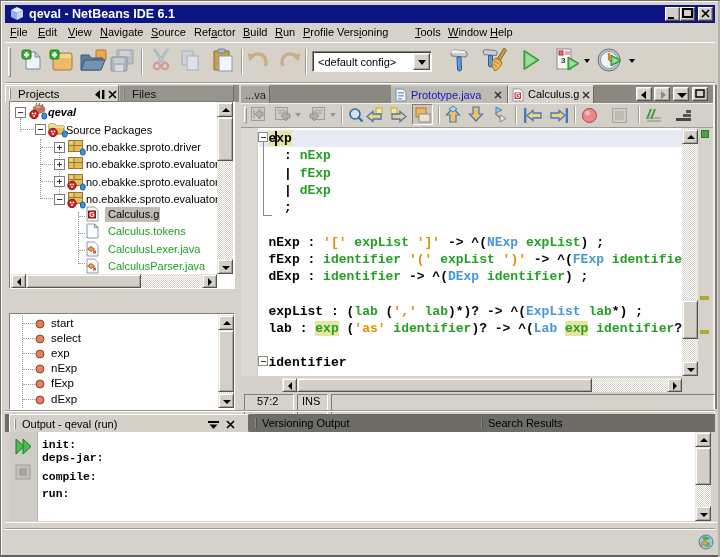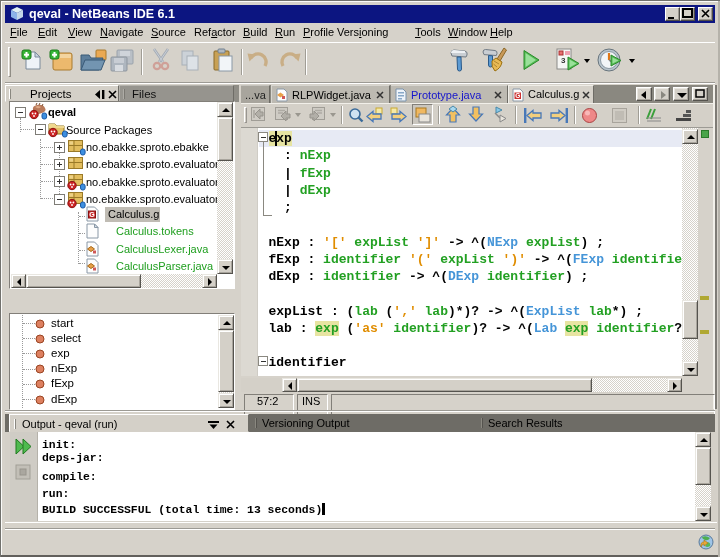--- a/index.html
+++ b/index.html
@@ -23,21 +23,21 @@
 
 #lp-tabs{position:absolute;left:4px;top:84px;width:234px;height:17px;background:#8f8d86;}
 #nav-title{position:absolute;left:4px;top:292px;width:234px;height:20px;background:#d9d6cf;border:1px solid #989690;}
 .panelbox{position:absolute;background:#fff;border:1px solid;border-color:#827f79 #fff #fff #827f79;}
 
 .sbtn{position:absolute;background:#d4d0c8;border:1px solid;border-color:#e9e7e1 #55534e #55534e #e9e7e1;box-shadow:inset 1px 1px 0 #fff,inset -1px -1px 0 #a8a49c;}
 .thumb{position:absolute;background:#d4d0c8;border:1px solid;border-color:#e9e7e1 #55534e #55534e #e9e7e1;box-shadow:inset 1px 1px 0 #fff,inset -1px -1px 0 #a8a49c;}
 .arr{position:absolute;width:0;height:0;}
 
 .trow{position:absolute;font-size:11px;white-space:pre;}
-.green{color:#1e9e1e;margin-left:8px;}
+.green{color:#1e9e1e;}
 .tbox{position:absolute;width:11px;height:11px;background:#fff;border:1px solid #7e7c76;}
 .tbox i{position:absolute;left:2px;top:4px;width:5px;height:1px;background:#333;}
 .tbox.plus u{position:absolute;left:4px;top:2px;width:1px;height:5px;background:#333;}
 
 #etabs{position:absolute;left:240px;top:84px;right:4px;height:18px;background:#8a8880;}
 .etab{position:absolute;top:84px;height:18px;font-size:11.5px;}
 #etoolbar{position:absolute;left:240px;top:102px;right:4px;height:25px;background:#d4d0c8;border-top:1px solid #f1efe9;border-bottom:1px solid #9c9a94;}
 #ecode{position:absolute;left:240px;top:127px;width:457px;height:248px;background:#fff;overflow:hidden;}
 #gutter{position:absolute;left:0;top:0;width:17px;height:100%;background:#dcd9d2;border-right:1px solid #cfccc5;}
 .cl{position:absolute;left:0;width:100%;height:17px;font-family:"Liberation Mono",monospace;font-size:13px;font-weight:bold;line-height:17px;white-space:pre;color:#000;}
@@ -151,20 +151,26 @@
   <path d="M18 16 A8 8 0 1 0 4 8" fill="none" stroke="#c9ae86" stroke-width="3.4"></path>
   <polygon points="0.5,3.5 9,4.5 2.5,11.5" fill="#c9ae86"></polygon>
 </svg>
 
 <svg class="abs" style="left:277px;top:49px" width="23" height="22" viewBox="0 0 23 22">
   <path d="M5 16 A8 8 0 1 1 19 8" fill="none" stroke="#c9ae86" stroke-width="3.4"></path>
   <polygon points="22.5,3.5 14,4.5 20.5,11.5" fill="#c9ae86"></polygon>
 </svg>
 <div class="tsep" style="left:304px"></div>
 
+<div class="abs" style="left:311px;top:50px;width:120px;height:21px;background:#fff;border:1px solid;border-color:#827f79 #fff #fff #827f79;box-shadow:inset 1px 1px 0 #403e3a;">
+  <span style="position:absolute;left:5px;top:4px;font-size:11px;">&lt;default config&gt;</span>
+  <div class="abs btn" style="right:1px;top:1px;width:17px;height:17px;">
+    <div class="arr" style="left:4px;top:6px;border-left:4px solid transparent;border-right:4px solid transparent;border-top:5px solid #000;"></div>
+  </div>
+</div>
 
 <svg class="abs" style="left:448px;top:46px" width="23" height="26" viewBox="0 0 23 26">
   <path d="M2 6 Q2 3 5 3 L16 4 Q19 5 18 8 L17 10 L3 9 Z" fill="#c9ced3" stroke="#707a84"></path>
   <path d="M2 6 Q2 3 5 3 L16 4 L16 6 Z" fill="#eef1f4"></path>
   <path d="M8 10 L12 10 L12.5 22 Q12.5 24 10.5 24 Q8.5 24 8.5 22 Z" fill="#5d9bd3" stroke="#2a5a8a"></path>
 </svg>
 
 <svg class="abs" style="left:481px;top:45px" width="28" height="28" viewBox="0 0 28 28">
   <path d="M1 6 Q1 3.5 3.5 3.5 L13 4.5 Q15.5 5 15 7.5 L14.3 9.5 L2 8.6 Z" fill="#c9ced3" stroke="#707a84"></path>
   <path d="M6.5 9.5 L10.5 9.8 L10.5 19 Q10.5 21 8.5 21 Q6.5 21 6.5 19 Z" fill="#5d9bd3" stroke="#2a5a8a"></path>
@@ -196,21 +202,21 @@
   <polygon points="14,8 24,13.5 14,19" fill="#53bb53" stroke="#2a8a2a"></polygon>
   <polygon points="15.5,10.5 21.5,13.5 15.5,16.5" fill="#9ae09a"></polygon>
 </svg>
 <div class="arr" style="left:628px;top:58px;border-left:3.5px solid transparent;border-right:3.5px solid transparent;border-top:4px solid #000;"></div>
 
 <div class="abs" style="left:4px;top:81px;right:4px;height:2px;border-top:1px solid #9c9a94;border-bottom:1px solid #fff;"></div>
 
 <div id="lp-tabs"></div>
 <div class="abs" style="left:4px;top:84px;width:114px;height:17px;background:#d4d0c8;border:1px solid;border-color:#fff #6e6c66 transparent #fff;">
   <div class="abs" style="left:3px;top:3px;width:2px;height:10px;border-left:1px solid #fff;border-right:1px solid #8a8880;"></div>
-  <span style="position:absolute;left:24px;top:2px;font-size:11.5px;">Projects</span>
+  <span style="position:absolute;left:12px;top:2px;font-size:11.5px;">Projects</span>
   <svg class="abs" style="left:89px;top:4px" width="12" height="9">
         <polygon points="5,0 0,4.5 5,9" fill="#000"></polygon>
         <rect x="7" y="0" width="2.4" height="9" fill="#000"></rect>
       </svg>
   <svg class="abs" style="left:102px;top:4px" width="9" height="9">
         <path d="M1 1 L8 8 M8 1 L1 8" stroke="#000" stroke-width="1.6"></path>
       </svg>
 </div>
 <div class="abs" style="left:118px;top:84px;width:115px;height:17px;background:#96948e;border:1px solid;border-color:#b5b3ad #6e6c66 #6e6c66 #b5b3ad;">
   <div class="abs" style="left:3px;top:3px;width:2px;height:10px;border-left:1px solid #aeaca6;border-right:1px solid #7a7872;"></div>
@@ -227,23 +233,23 @@
   <div class="abs" style="left:10px;top:27px;width:13px;height:1px;border-top:1px dotted #9a9a9a;"></div>
   <div class="abs" style="left:30px;top:45px;width:12px;height:1px;border-top:1px dotted #9a9a9a;"></div>
   <div class="abs" style="left:30px;top:62px;width:12px;height:1px;border-top:1px dotted #9a9a9a;"></div>
   <div class="abs" style="left:30px;top:79px;width:12px;height:1px;border-top:1px dotted #9a9a9a;"></div>
   <div class="abs" style="left:30px;top:96px;width:12px;height:1px;border-top:1px dotted #9a9a9a;"></div>
   <div class="abs" style="left:68px;top:114px;width:6px;height:1px;border-top:1px dotted #9a9a9a;"></div>
   <div class="abs" style="left:68px;top:131px;width:6px;height:1px;border-top:1px dotted #9a9a9a;"></div>
   <div class="abs" style="left:68px;top:148px;width:6px;height:1px;border-top:1px dotted #9a9a9a;"></div>
   <div class="abs" style="left:68px;top:161px;width:6px;height:1px;border-top:1px dotted #9a9a9a;"></div>
 
-  <div class="trow" style="left:37px;top:4px;font-weight:bold;">qeval</div>
+  <div class="trow" style="left:37px;top:4px;font-weight:bold;font-style:italic;">qeval</div>
   <div class="trow" style="left:55px;top:21.5px;">Source Packages</div>
-  <div class="trow" style="left:75px;top:39px;">no.ebakke.sproto.ebakke</div>
+  <div class="trow" style="left:75px;top:39px;">no.ebakke.sproto.driver</div>
   <div class="trow" style="left:75px;top:56px;">no.ebakke.sproto.evaluator</div>
   <div class="trow" style="left:75px;top:73.5px;">no.ebakke.sproto.evaluator</div>
   <div class="trow" style="left:75px;top:91px;">no.ebakke.sproto.evaluator</div>
   <div class="abs" style="left:94px;top:104.5px;width:55px;height:15px;background:#c0bcb4;"></div>
   <div class="trow" style="left:97px;top:105.5px;">Calculus.g</div>
   <div class="trow green" style="left:97px;top:123px;">Calculus.tokens</div>
   <div class="trow green" style="left:97px;top:140.5px;">CalculusLexer.java</div>
   <div class="trow green" style="left:97px;top:158px;">CalculusParser.java</div>
 
   <div class="tbox" style="left:4px;top:5px;">
@@ -416,31 +422,20 @@
       <div class="arr" style="left:4px;top:5px;border-left:4px solid transparent;border-right:4px solid transparent;border-bottom:4px solid #000;"></div>
     </div>
 <div class="thumb" style="left:217px;top:329px;width:16px;height:62px;"></div>
 <div class="sbtn" style="left:217px;top:392px;width:16px;height:15px;">
       <div class="arr" style="left:4px;top:6px;border-left:4px solid transparent;border-right:4px solid transparent;border-top:4px solid #000;"></div>
     </div>
 
 <div id="etabs"></div>
 <div class="etab" style="left:240px;width:29px;background:#a8a59d;border-right:1px solid #6e6c66;border-top:1px solid #c5c3bd;">
   <span style="position:absolute;left:4px;top:2.5px;font-size:11px;color:#222;">...va</span>
-</div>
-<div class="etab" style="left:270px;width:119px;background:#bdbab2;border-right:1px solid #6e6c66;border-top:1px solid #d8d6d0;border-left:1px solid #d8d6d0;">
-  <svg class="abs" style="left:3px;top:2px" width="14" height="14" viewBox="0 0 14 14">
-        <path d="M2 1 L9 1 L12 4 L12 13 L2 13 Z" fill="#fdfdfd" stroke="#8a98a6"></path>
-        <polygon points="5.5,4.5 9,7 5.5,9.5 2,7" fill="#e8a048"></polygon>
-        <rect x="7" y="8" width="3" height="3" fill="#d05858"></rect>
-      </svg>
-  <span style="position:absolute;left:20px;top:2.5px;font-size:11px;">RLPWidget.java</span>
-  <svg class="abs" style="left:104px;top:5px" width="8" height="8">
-        <path d="M1 1 L7 7 M7 1 L1 7" stroke="#333" stroke-width="1.5"></path>
-      </svg>
 </div>
 <div class="etab" style="left:390px;width:117px;background:#bdbab2;border-right:1px solid #6e6c66;border-top:1px solid #d8d6d0;">
   <svg class="abs" style="left:3px;top:2px" width="14" height="14" viewBox="0 0 14 14">
         <path d="M2 1 L9 1 L12 4 L12 13 L2 13 Z" fill="#eef4fa" stroke="#7a92aa"></path>
         <rect x="4" y="4" width="6" height="1.5" fill="#88a8c8"></rect>
         <rect x="4" y="7" width="6" height="1.5" fill="#88a8c8"></rect>
         <rect x="4" y="10" width="4" height="1.5" fill="#88a8c8"></rect>
       </svg>
   <span style="position:absolute;left:20px;top:2.5px;font-size:11px;color:#1515cc;">Prototype.java</span>
   <svg class="abs" style="left:103px;top:5px" width="8" height="8">
@@ -638,21 +633,20 @@
     </svg>
 <svg class="abs" style="left:14px;top:463px" width="16" height="16" viewBox="0 0 16 16">
       <rect x="1" y="1" width="14" height="14" fill="#c2bfb7" stroke="#a29f97"></rect>
       <rect x="5" y="5" width="6" height="6" fill="#aaa79f" stroke="#98958d"></rect>
     </svg>
 <div class="abs" style="left:37px;top:431px;width:657px;height:89px;background:#fff;"></div>
 <div class="oline" style="left:41px;top:436px;">init:</div>
 <div class="oline" style="left:41px;top:449px;">deps-jar:</div>
 <div class="oline" style="left:41px;top:468.4px;">compile:</div>
 <div class="oline" style="left:41px;top:484.6px;">run:</div>
-<div class="oline" style="left:41px;top:500.8px;">BUILD SUCCESSFUL (total time: 13 seconds)<span style="display:inline-block;width:3px;height:12px;background:#000;vertical-align:-2px;"></span></div>
 
 <div class="abs track" style="left:694px;top:431px;width:16px;height:89px;"></div>
 <div class="sbtn" style="left:694px;top:431px;width:16px;height:15px;">
       <div class="arr" style="left:4px;top:5px;border-left:4px solid transparent;border-right:4px solid transparent;border-bottom:4px solid #000;"></div>
     </div>
 <div class="thumb" style="left:694px;top:446px;width:16px;height:38px;"></div>
 <div class="sbtn" style="left:694px;top:505px;width:16px;height:15px;">
       <div class="arr" style="left:4px;top:6px;border-left:4px solid transparent;border-right:4px solid transparent;border-top:4px solid #000;"></div>
     </div>
 

